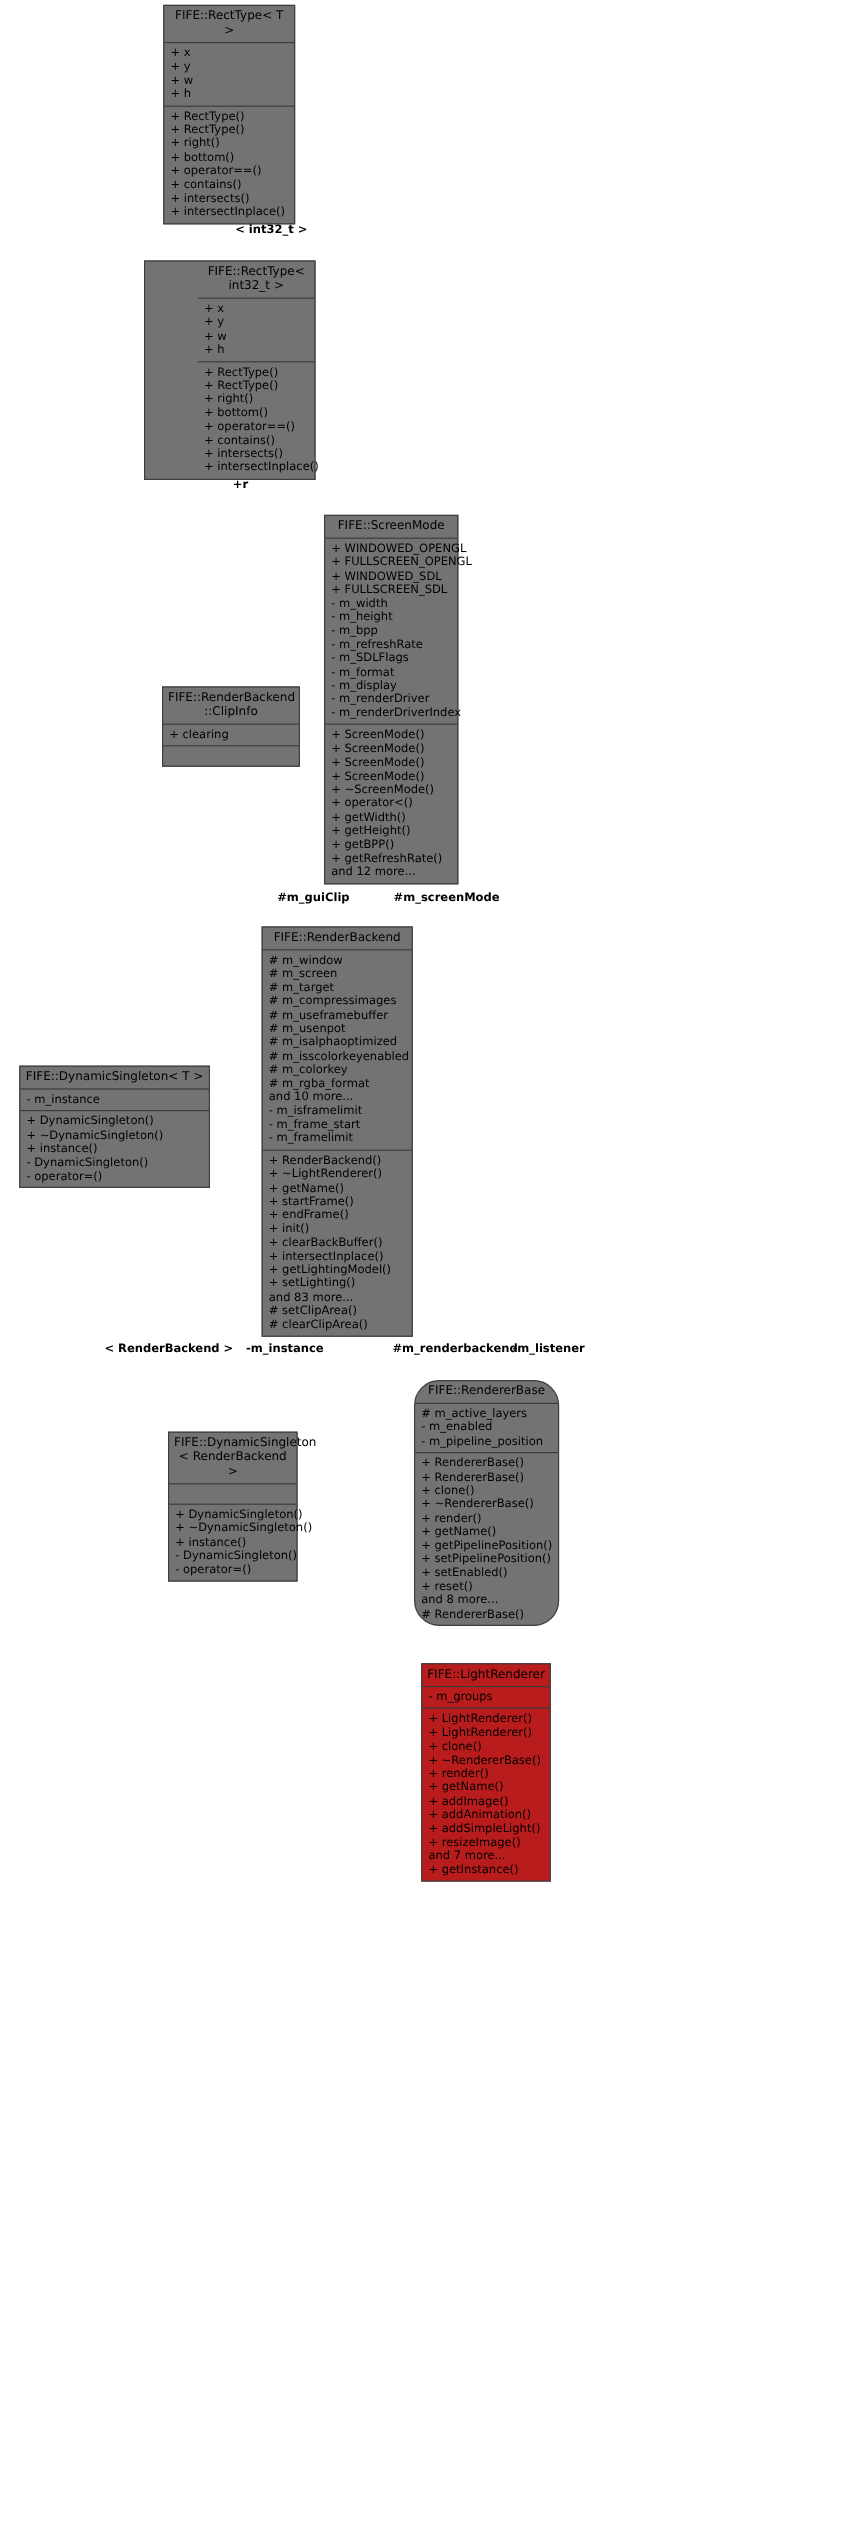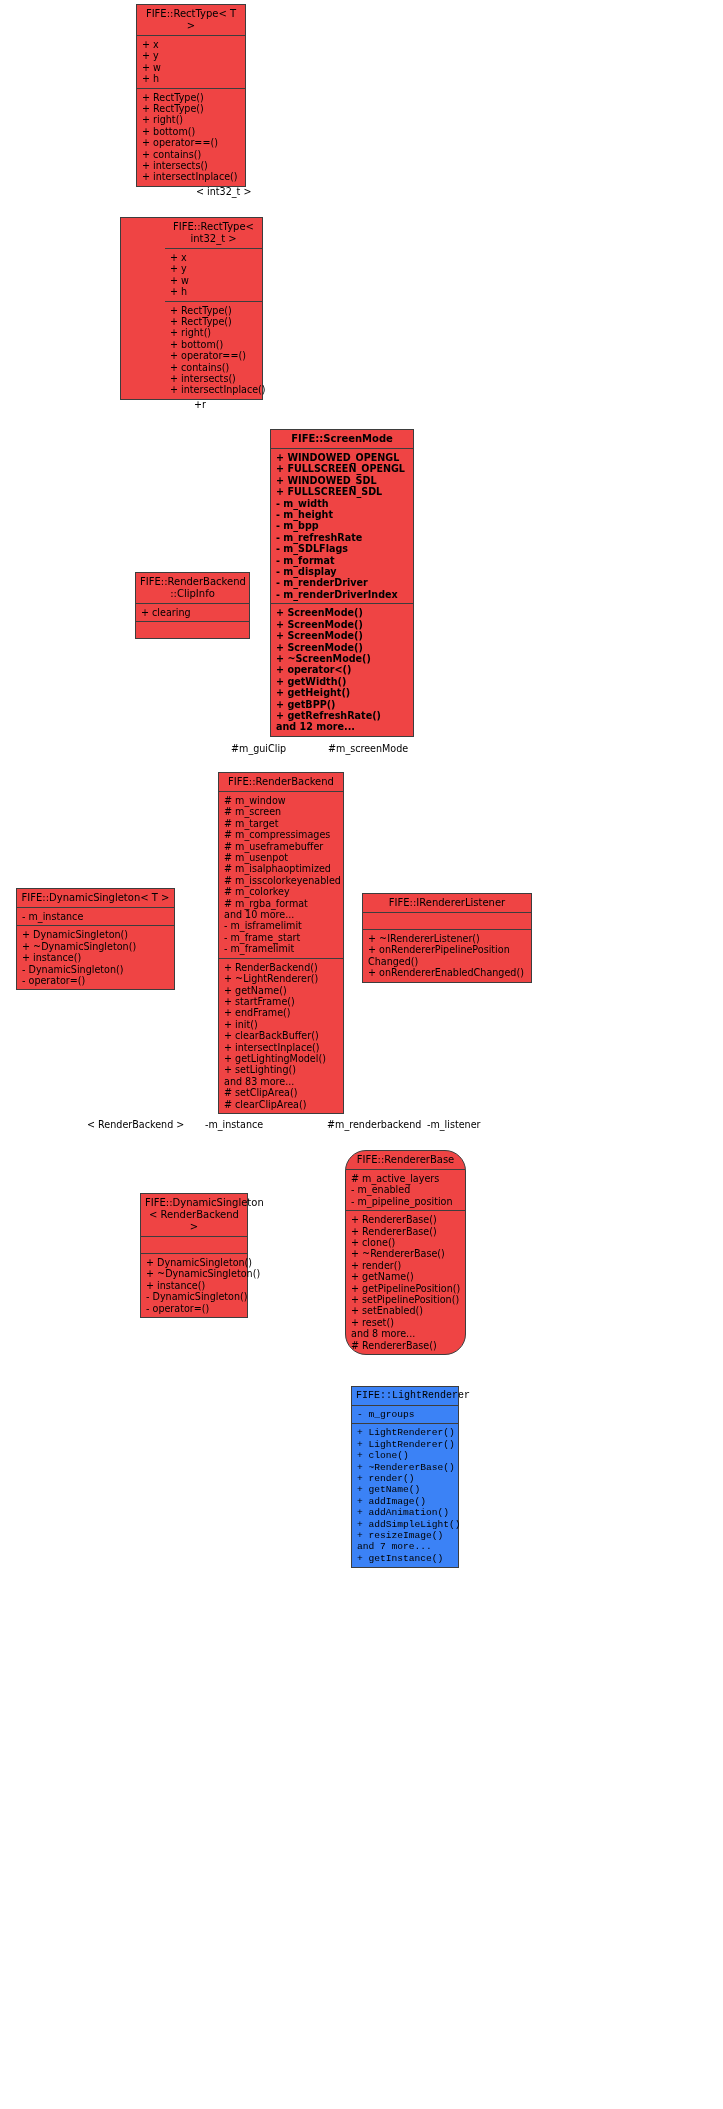--- a/index.html
+++ b/index.html
@@ -25,28 +25,27 @@
     position: absolute;
     left: 0; top: 0;
     width: 723px;
     height: 2109px;
     pointer-events: none;
   }
   .node {
     position: absolute;
     box-sizing: border-box;
     border: 1px solid #3d3d3d;
-    background: #ef4444;
+    background: #737373;
     font-size: 10px;
     line-height: 11.6px;
     z-index: 5;
   }
   .node.shaded {
-    background: #3b82f6;
-    font-family: Liberation Mono, monospace;
+    background: #b91c1c;
   }
   .node .title {
     text-align: center;
     padding: 3px 4px 3px 4px;
     border-bottom: 1px solid #3d3d3d;
     white-space: pre-line;
     font-size: 10px;
     line-height: 12px;
   }
   .node .compartment {
@@ -65,20 +64,21 @@
     min-height: 10px;
   }
   .edge-label {
     position: absolute;
     font-size: 9.6px;
     font-family: "DejaVu Sans", sans-serif;
     color: #000000;
     white-space: pre;
     z-index: 6;
     background: transparent;
+    font-weight: bold;
   }
 </style>
 </head>
 <body>
 
 <div id="canvas">
 
   <svg class="edges" viewBox="0 0 723 2109">
     <defs>
       <marker id="arrow-inherit" markerWidth="10" markerHeight="10" refX="8" refY="4" orient="auto">
@@ -173,21 +173,21 @@
 
   <div class="node" style="left:135px; top:572px; width:115px;">
     <div class="title">FIFE::RenderBackend
 ::ClipInfo</div>
     <div class="compartment">
       <div class="row">+ clearing</div>
     </div>
     <div class="compartment empty"></div>
   </div>
 
-  <div class="node" style="left:270px; top:429px; width:144px;font-weight:bold;">
+  <div class="node" style="left:270px; top:429px; width:112px;">
     <div class="title">FIFE::ScreenMode</div>
     <div class="compartment">
       <div class="row">+ WINDOWED_OPENGL</div>
       <div class="row">+ FULLSCREEN_OPENGL</div>
       <div class="row">+ WINDOWED_SDL</div>
       <div class="row">+ FULLSCREEN_SDL</div>
       <div class="row">- m_width</div>
       <div class="row">- m_height</div>
       <div class="row">- m_bpp</div>
       <div class="row">- m_refreshRate</div>
@@ -267,30 +267,20 @@
     <div class="compartment empty"></div>
     <div class="compartment">
       <div class="row">+ DynamicSingleton()</div>
       <div class="row">+ ~DynamicSingleton()</div>
       <div class="row">+ instance()</div>
       <div class="row">- DynamicSingleton()</div>
       <div class="row">- operator=()</div>
     </div>
   </div>
 
-  <div class="node" style="left:362px; top:893px; width:170px;">
-    <div class="title">FIFE::IRendererListener</div>
-    <div class="compartment empty"></div>
-    <div class="compartment">
-      <div class="row">+ ~IRendererListener()</div>
-      <div class="row">+ onRendererPipelinePosition</div>
-      <div class="row">Changed()</div>
-      <div class="row">+ onRendererEnabledChanged()</div>
-    </div>
-  </div>
 
   <div class="node" style="left:345px; top:1150px; width:121px;border-radius:21px;">
     <div class="title">FIFE::RendererBase</div>
     <div class="compartment">
       <div class="row"># m_active_layers</div>
       <div class="row">- m_enabled</div>
       <div class="row">- m_pipeline_position</div>
     </div>
     <div class="compartment">
       <div class="row">+ RendererBase()</div>

